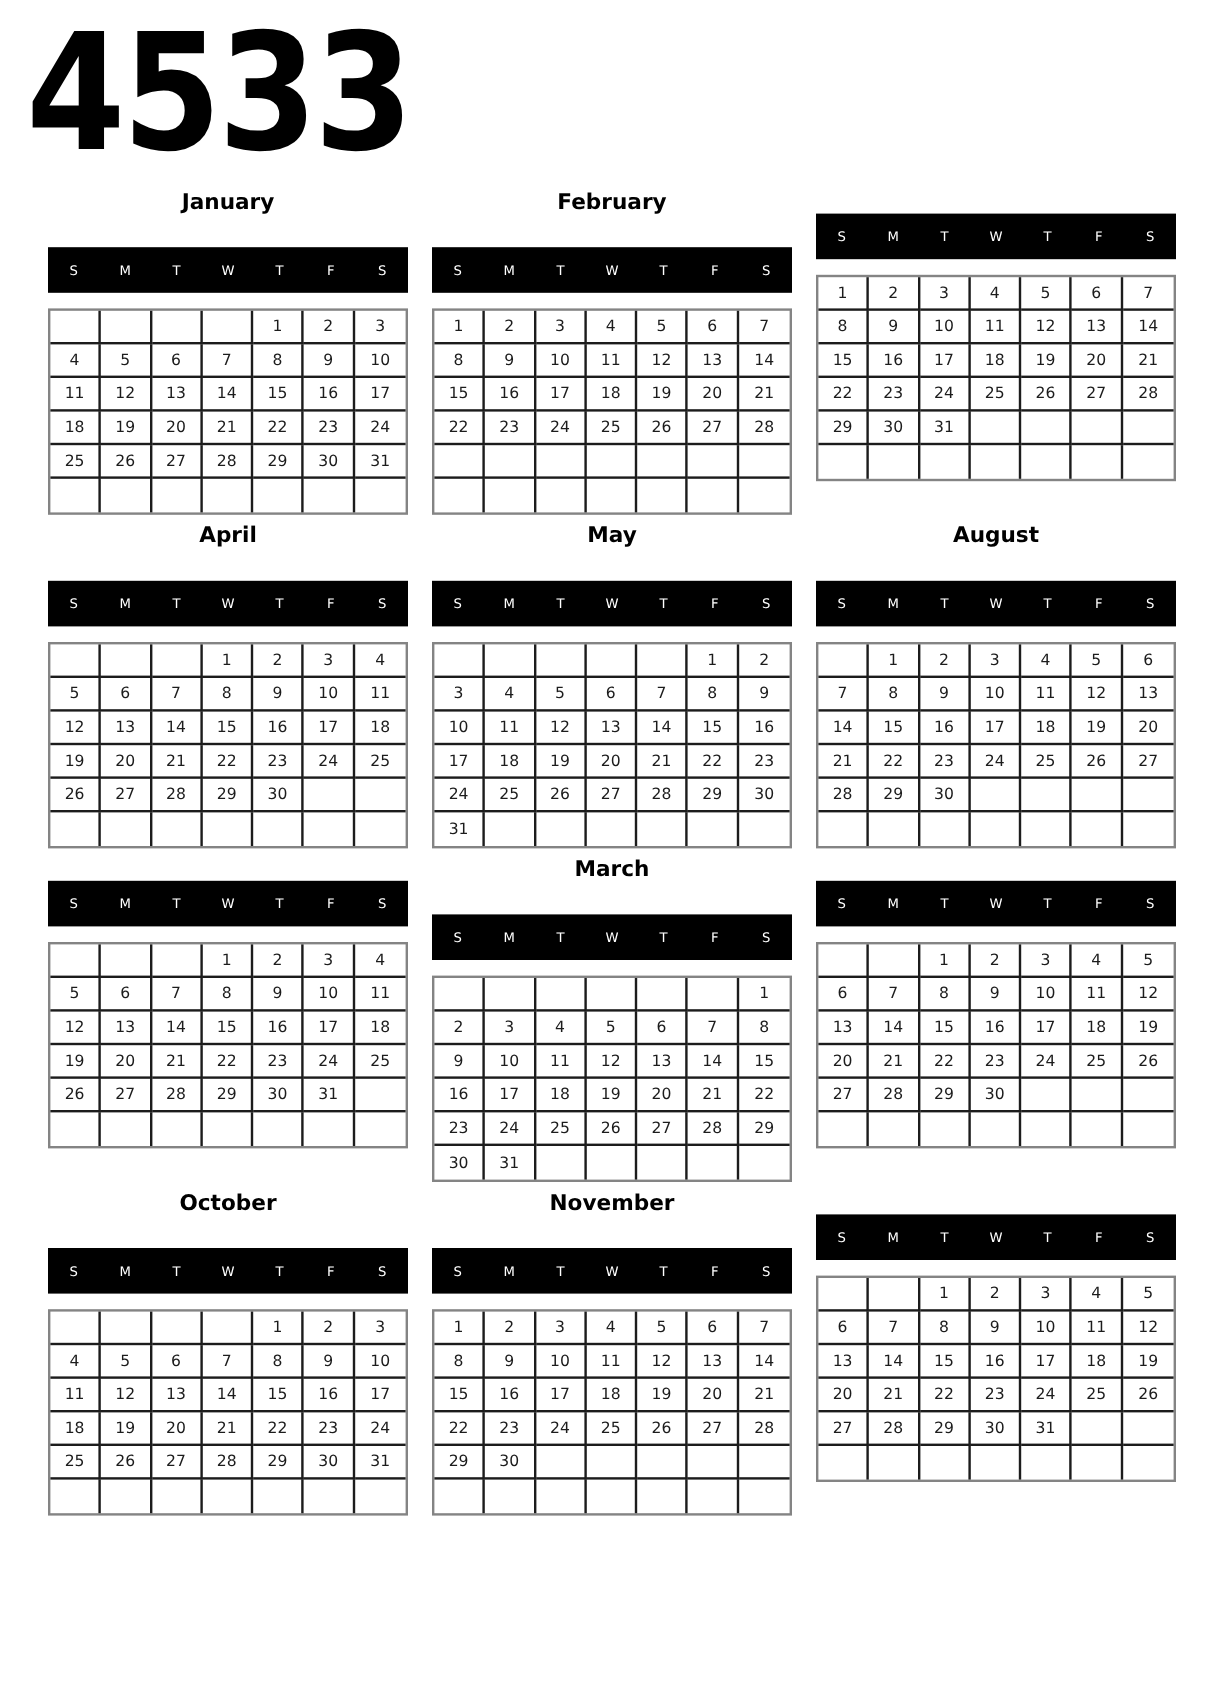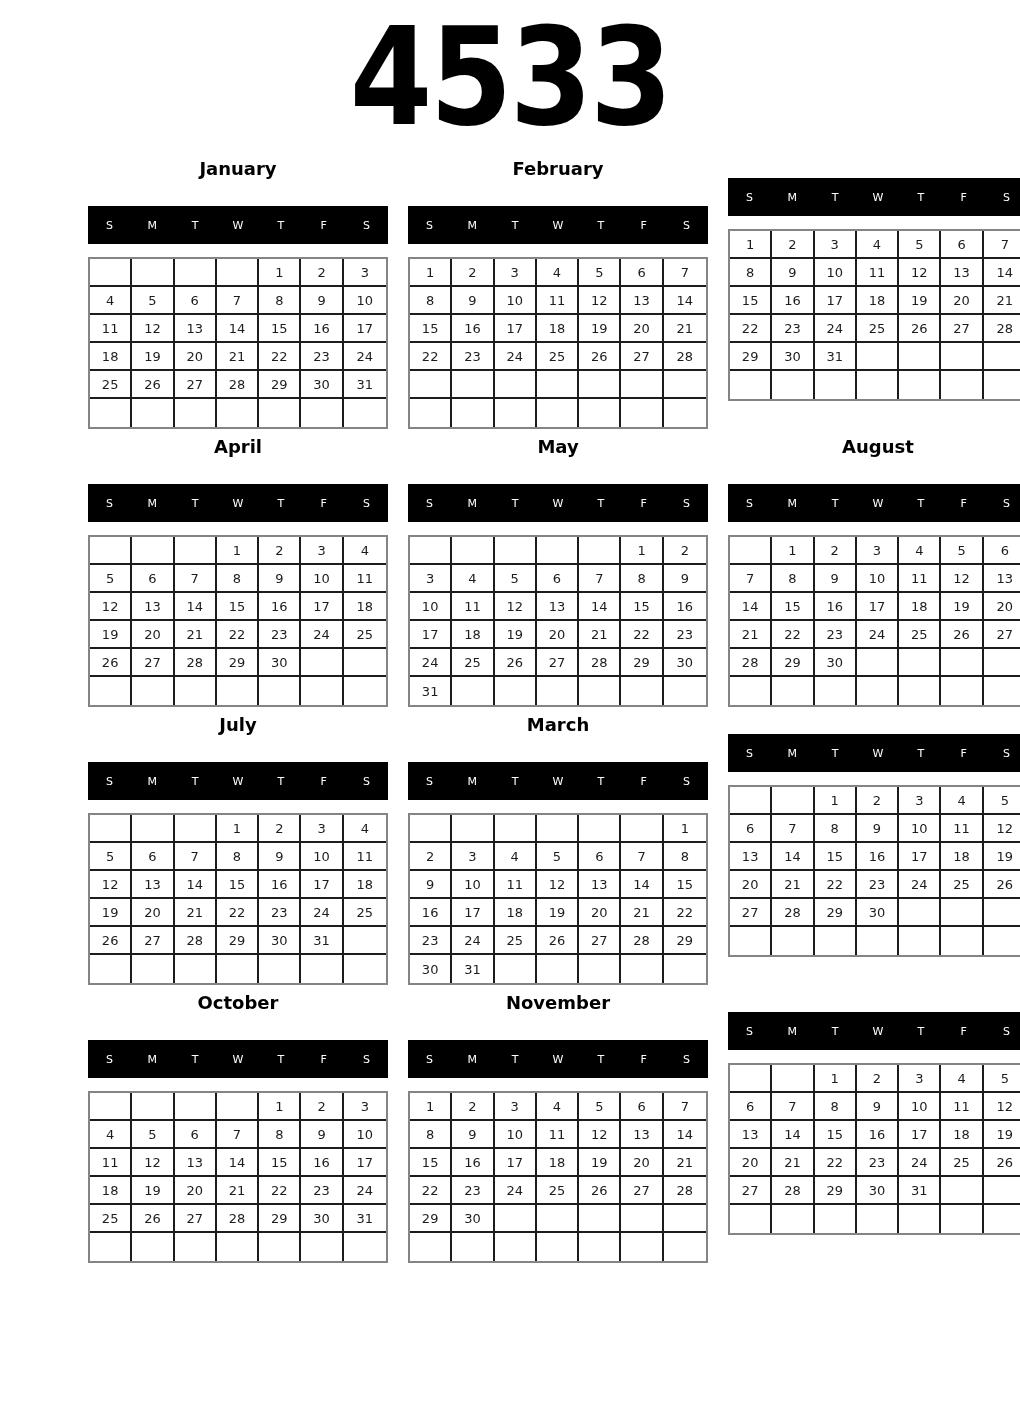--- a/index.html
+++ b/index.html
@@ -7,40 +7,39 @@
 
   .page {
     width:1020px; height:1412px;
     background:#ffffff;
     position:relative;
     overflow:hidden;
   }
 
   .year-title {
     height:155px;
-    display:flex; align-items:center; justify-content:center;
+    display:flex; align-items:center; 
   }
   .year-text {
     display:inline-block;
     font-size:135px;
     font-weight:bold;
     line-height:1;
     letter-spacing:-3px;
     color:var(--title-color,#000);
     transform:scaleX(0.88);
     transform-origin:center center;
   }
 
   .months {
     display:grid;
     grid-template-columns:repeat(3,300px);
     grid-template-rows:repeat(4,278px);
     column-gap:20px;
     padding:0 40px;
-    margin-left:48px;
   }
 
   .month { width:300px; }
 
   .month-name {
     height:28px; line-height:28px;
     text-align:center;
     font-size:18px; font-weight:bold;
     color:#000;
   }
@@ -420,21 +419,20 @@
           <div class="day-cell"></div>
           <div class="day-cell"></div>
           <div class="day-cell"></div>
           <div class="day-cell"></div>
           <div class="day-cell"></div>
           <div class="day-cell"></div>
         </div>
   </div>
 
   <div class="month">
-    <div class="month-name">July</div>
     <div class="weekday-bar">
           <span class="weekday-letter">S</span>
           <span class="weekday-letter">M</span>
           <span class="weekday-letter">T</span>
           <span class="weekday-letter">W</span>
           <span class="weekday-letter">T</span>
           <span class="weekday-letter">F</span>
           <span class="weekday-letter">S</span>
         </div>
     <div class="day-grid">

